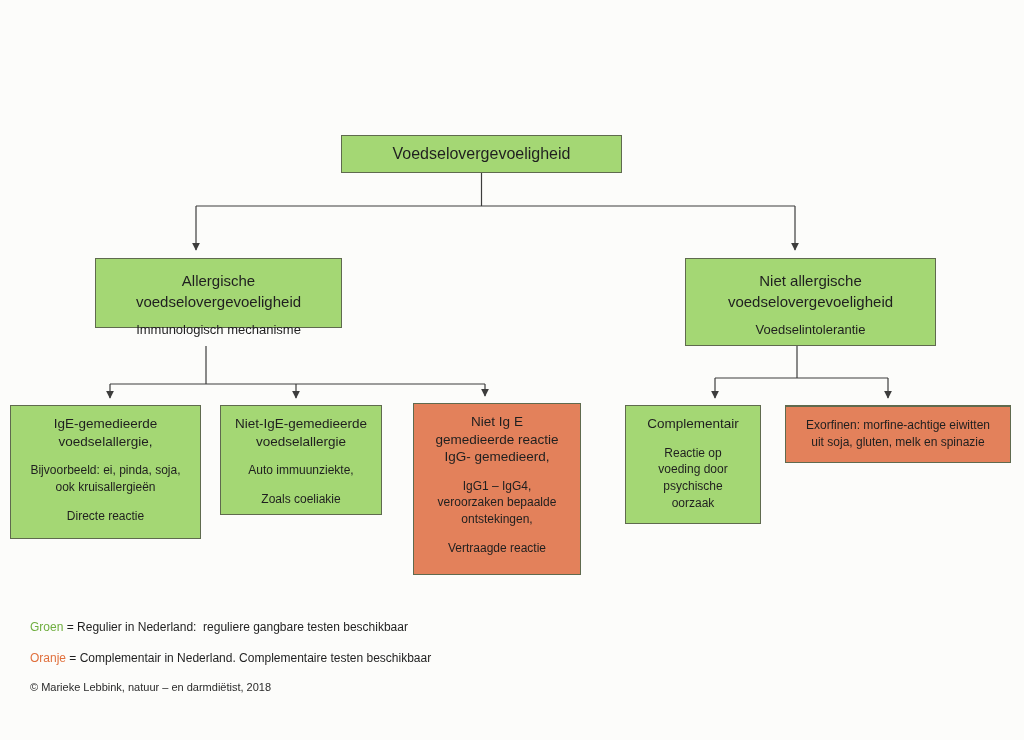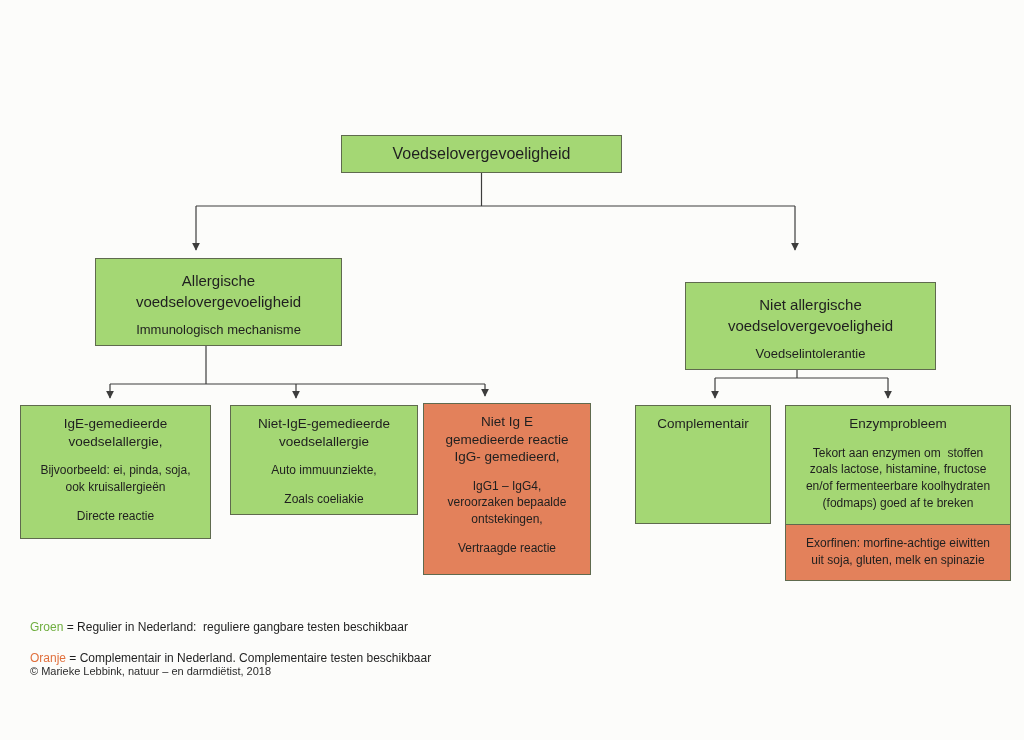--- a/index.html
+++ b/index.html
@@ -25,21 +25,21 @@
   .bindtext { white-space:pre-wrap; }
 
   .root-node {
     display:flex; align-items:center; justify-content:center;
     font-size:16px;
   }
   .branch-node { padding-top:11px; }
   .branch-title { font-size:15px; line-height:1.4; }
   .branch-sub   { font-size:13px; margin-top:10px; }
 
-  .leaf { padding:9px 9px;margin-left:10px; }
+  .leaf { padding:9px 9px; }
   .leaf-title  { font-size:13.5px; line-height:1.3; }
   .leaf-body   { font-size:12px;   line-height:1.4; margin-top:12px; }
   .leaf-footer { font-size:12px;   margin-top:13px; }
 
   .combo { padding:0; }
   .combo-green  { padding:9px 5px 12px; }
   .combo-orange {
     background:var(--orange,#e3815b);
     border-top:1px solid #5f6a4e;
     padding:10px 5px;
@@ -78,74 +78,71 @@
       <path d="M715,378 H888"></path>
       <path d="M715,378 V398" marker-end="url(#arrow)"></path>
       <path d="M888,378 V398" marker-end="url(#arrow)"></path>
     </g>
   </svg>
 
   <div class="node root-node" style="left:341px; top:135px; width:281px; height:38px;">
     <div class="bindtext">Voedselovergevoeligheid</div>
   </div>
 
-  <div class="node branch-node" style="left:95px; top:258px; width:247px; height:88px;">
+  <div class="node branch-node" style="left:95px; top:258px; width:247px; height:70px;">
     <div class="branch-title bindtext">Allergische
 voedselovergevoeligheid</div>
     <div class="branch-sub bindtext">Immunologisch mechanisme</div>
   </div>
 
-  <div class="node branch-node" style="left:685px; top:258px; width:251px; height:88px;margin-top:24px;">
+  <div class="node branch-node" style="left:685px; top:258px; width:251px; height:88px;">
     <div class="branch-title bindtext">Niet allergische
 voedselovergevoeligheid</div>
     <div class="branch-sub bindtext">Voedselintolerantie</div>
   </div>
 
   <div class="node leaf" style="left:10px; top:405px; width:191px; height:134px;">
     <div class="leaf-title bindtext">IgE-gemedieerde
 voedselallergie,</div>
     <div class="leaf-body bindtext">Bijvoorbeeld: ei, pinda, soja,
 ook kruisallergieën</div>
     <div class="leaf-footer bindtext">Directe reactie</div>
   </div>
 
-  <div class="node leaf" style="left:220px; top:405px; width:188px; height:110px;">
+  <div class="node leaf" style="left:220px; top:405px; width:162px; height:110px;">
     <div class="leaf-title bindtext">Niet-IgE-gemedieerde
 voedselallergie</div>
     <div class="leaf-body bindtext">Auto immuunziekte,</div>
     <div class="leaf-footer bindtext">Zoals coeliakie</div>
   </div>
 
   <div class="node leaf orange" style="left:413px; top:403px; width:168px; height:172px;">
     <div class="leaf-title bindtext">Niet Ig E
 gemedieerde reactie
 IgG- gemedieerd,</div>
     <div class="leaf-body bindtext">IgG1 – IgG4,
 veroorzaken bepaalde
 ontstekingen,</div>
     <div class="leaf-footer bindtext">Vertraagde reactie</div>
   </div>
 
   <div class="node leaf" style="left:625px; top:405px; width:136px; height:119px;">
     <div class="leaf-title bindtext">Complementair</div>
+    <div class="leaf-body bindtext">Reactie op
+voeding door
+psychische
+oorzaak</div>
   </div>
 
   <div class="node combo" style="left:785px; top:405px; width:226px;">
-    <div class="combo-green">
-      <div class="leaf-title bindtext">Enzymprobleem</div>
-      <div class="leaf-body bindtext">Tekort aan enzymen om  stoffen
-zoals lactose, histamine, fructose
-en/of fermenteerbare koolhydraten
-(fodmaps) goed af te breken</div>
-    </div>
     <div class="combo-orange bindtext">Exorfinen: morfine-achtige eiwitten
 uit soja, gluten, melk en spinazie</div>
   </div>
 
   <div class="legend-line" style="top:620px;">
     <span class="legend-term-green bindtext">Groen</span><span class="bindtext"> = Regulier in Nederland:  reguliere gangbare testen beschikbaar</span>
   </div>
   <div class="legend-line" style="top:651px;">
     <span class="legend-term-orange bindtext">Oranje</span><span class="bindtext"> = Complementair in Nederland. Complementaire testen beschikbaar</span>
   </div>
-  <div class="copyright bindtext" style="top:665px;">© Marieke Lebbink, natuur – en darmdiëtist, 2018</div>
+  <div class="copyright bindtext" style="top:681px;">© Marieke Lebbink, natuur – en darmdiëtist, 2018</div>
 
 </div>
 
 </body></html>

